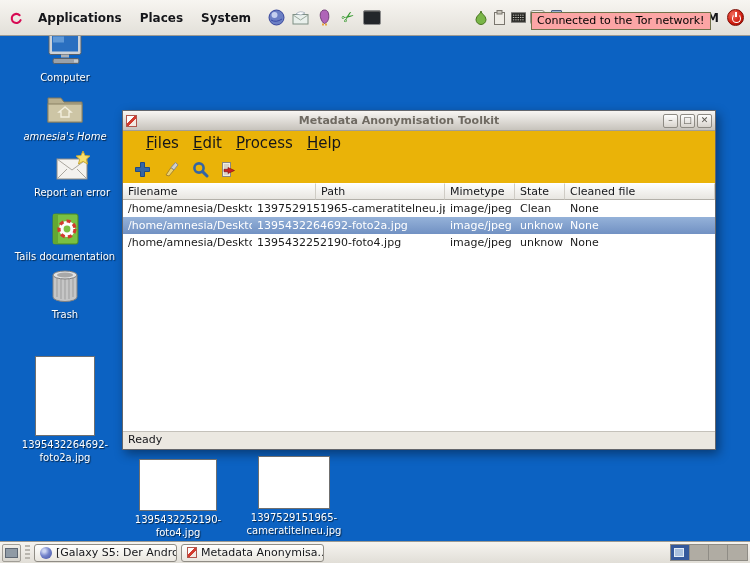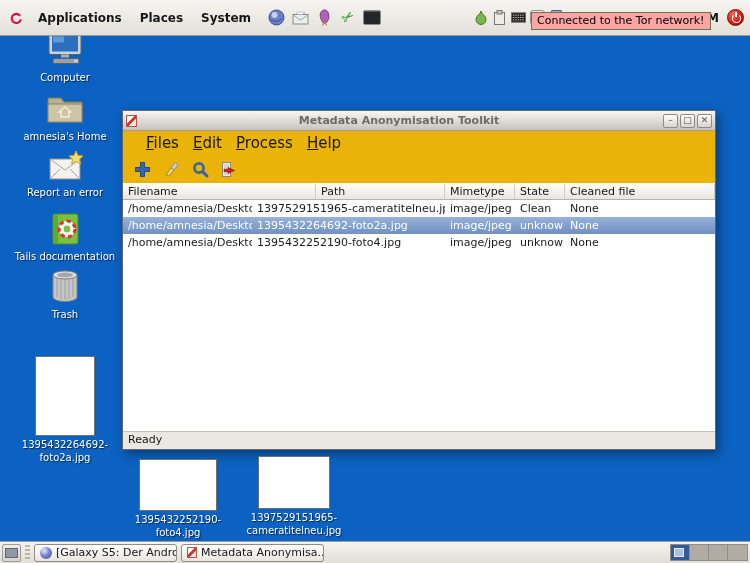--- a/index.html
+++ b/index.html
@@ -211,30 +211,30 @@
     <rect x="5" y="1.5" width="32" height="22" rx="2" fill="#cdd2d8" stroke="#596068"></rect>
     <rect x="8" y="4.5" width="26" height="16" fill="#2a6fc0"></rect>
     <rect x="9" y="5.5" width="11" height="6" fill="#6ea4dc" opacity=".8"></rect>
     <rect x="17" y="23.5" width="8" height="3" fill="#aab0b8"></rect>
     <rect x="9" y="27.5" width="26" height="5" rx="1.5" fill="#9aa1a9" stroke="#596068"></rect>
     <rect x="30" y="28.5" width="4" height="3" fill="#c4cad0"></rect>
   </svg>
   <span class="lab">Computer</span>
 </div>
 
-<div class="dicon" style="left:10px;top:92px;width:110px;">
+<div class="dicon" style="left:10px;top:92px;width:110px;font-style:italic;">
   <svg width="42" height="36" viewBox="0 0 42 36">
     <path d="M4 6 h13 l3 4 h18 v20 H4 Z" fill="#b8af8f" stroke="#7e775c"></path>
     <rect x="4" y="12" width="34" height="18" fill="#cdc5a5" stroke="#8a8264"></rect>
     <path d="M21 15 l-6 5 h2 v5 h8 v-5 h2 Z" fill="none" stroke="#f2eedd" stroke-width="1.4"></path>
   </svg>
   <span class="lab">amnesia's Home</span>
 </div>
 
-<div class="dicon" style="left:15px;top:150px;width:100px;">
+<div class="dicon" style="left:22px;top:150px;width:100px;">
   <svg width="42" height="34" viewBox="0 0 42 34">
     <rect x="6" y="9" width="30" height="20" fill="#f4f2ee" stroke="#8f8c85"></rect>
     <path d="M6 9 L21 20 L36 9" fill="none" stroke="#aaa69e"></path>
     <path d="M6 29 L16 19 M36 29 L26 19" fill="none" stroke="#aaa69e"></path>
     <path d="M32 1 l2 4.5 5 .5 -3.7 3.2 1.2 4.8 -4.5-2.6 -4.5 2.6 1.2-4.8 L25 6 l5-.5 Z" fill="#f7df6a" stroke="#c9a834"></path>
   </svg>
   <span class="lab">Report an error</span>
 </div>
 
 <div class="dicon" style="left:5px;top:212px;width:120px;">

